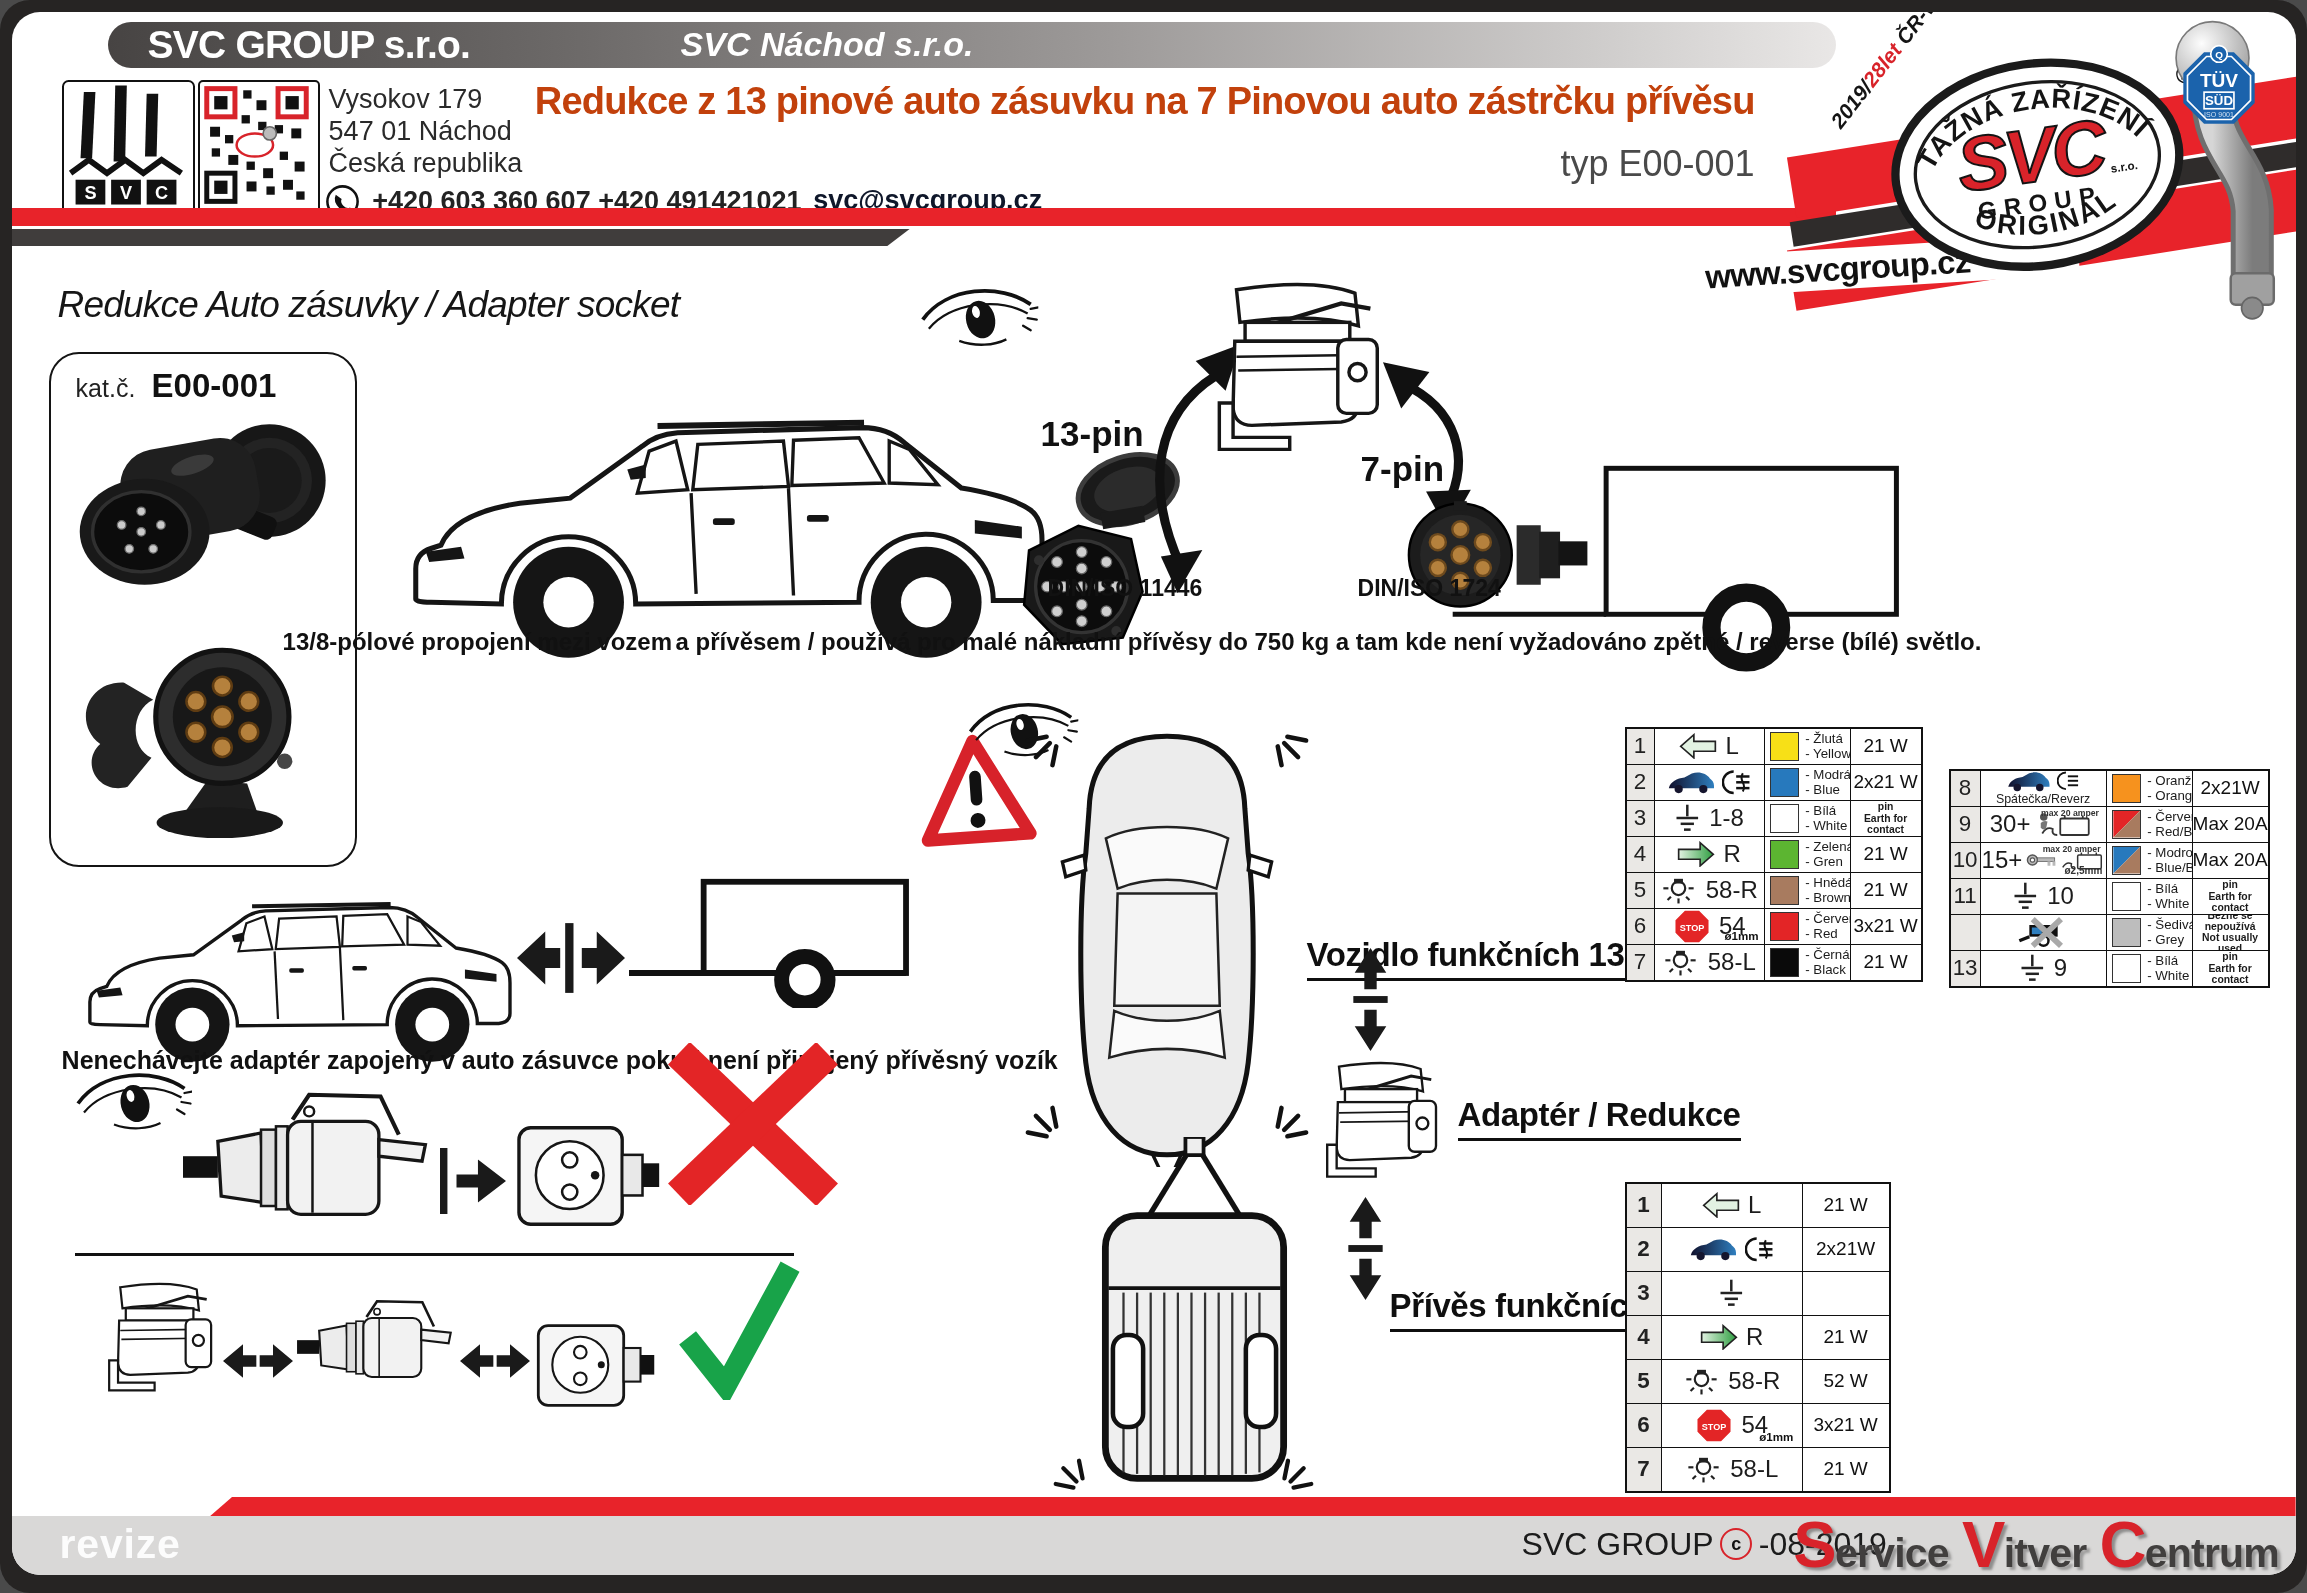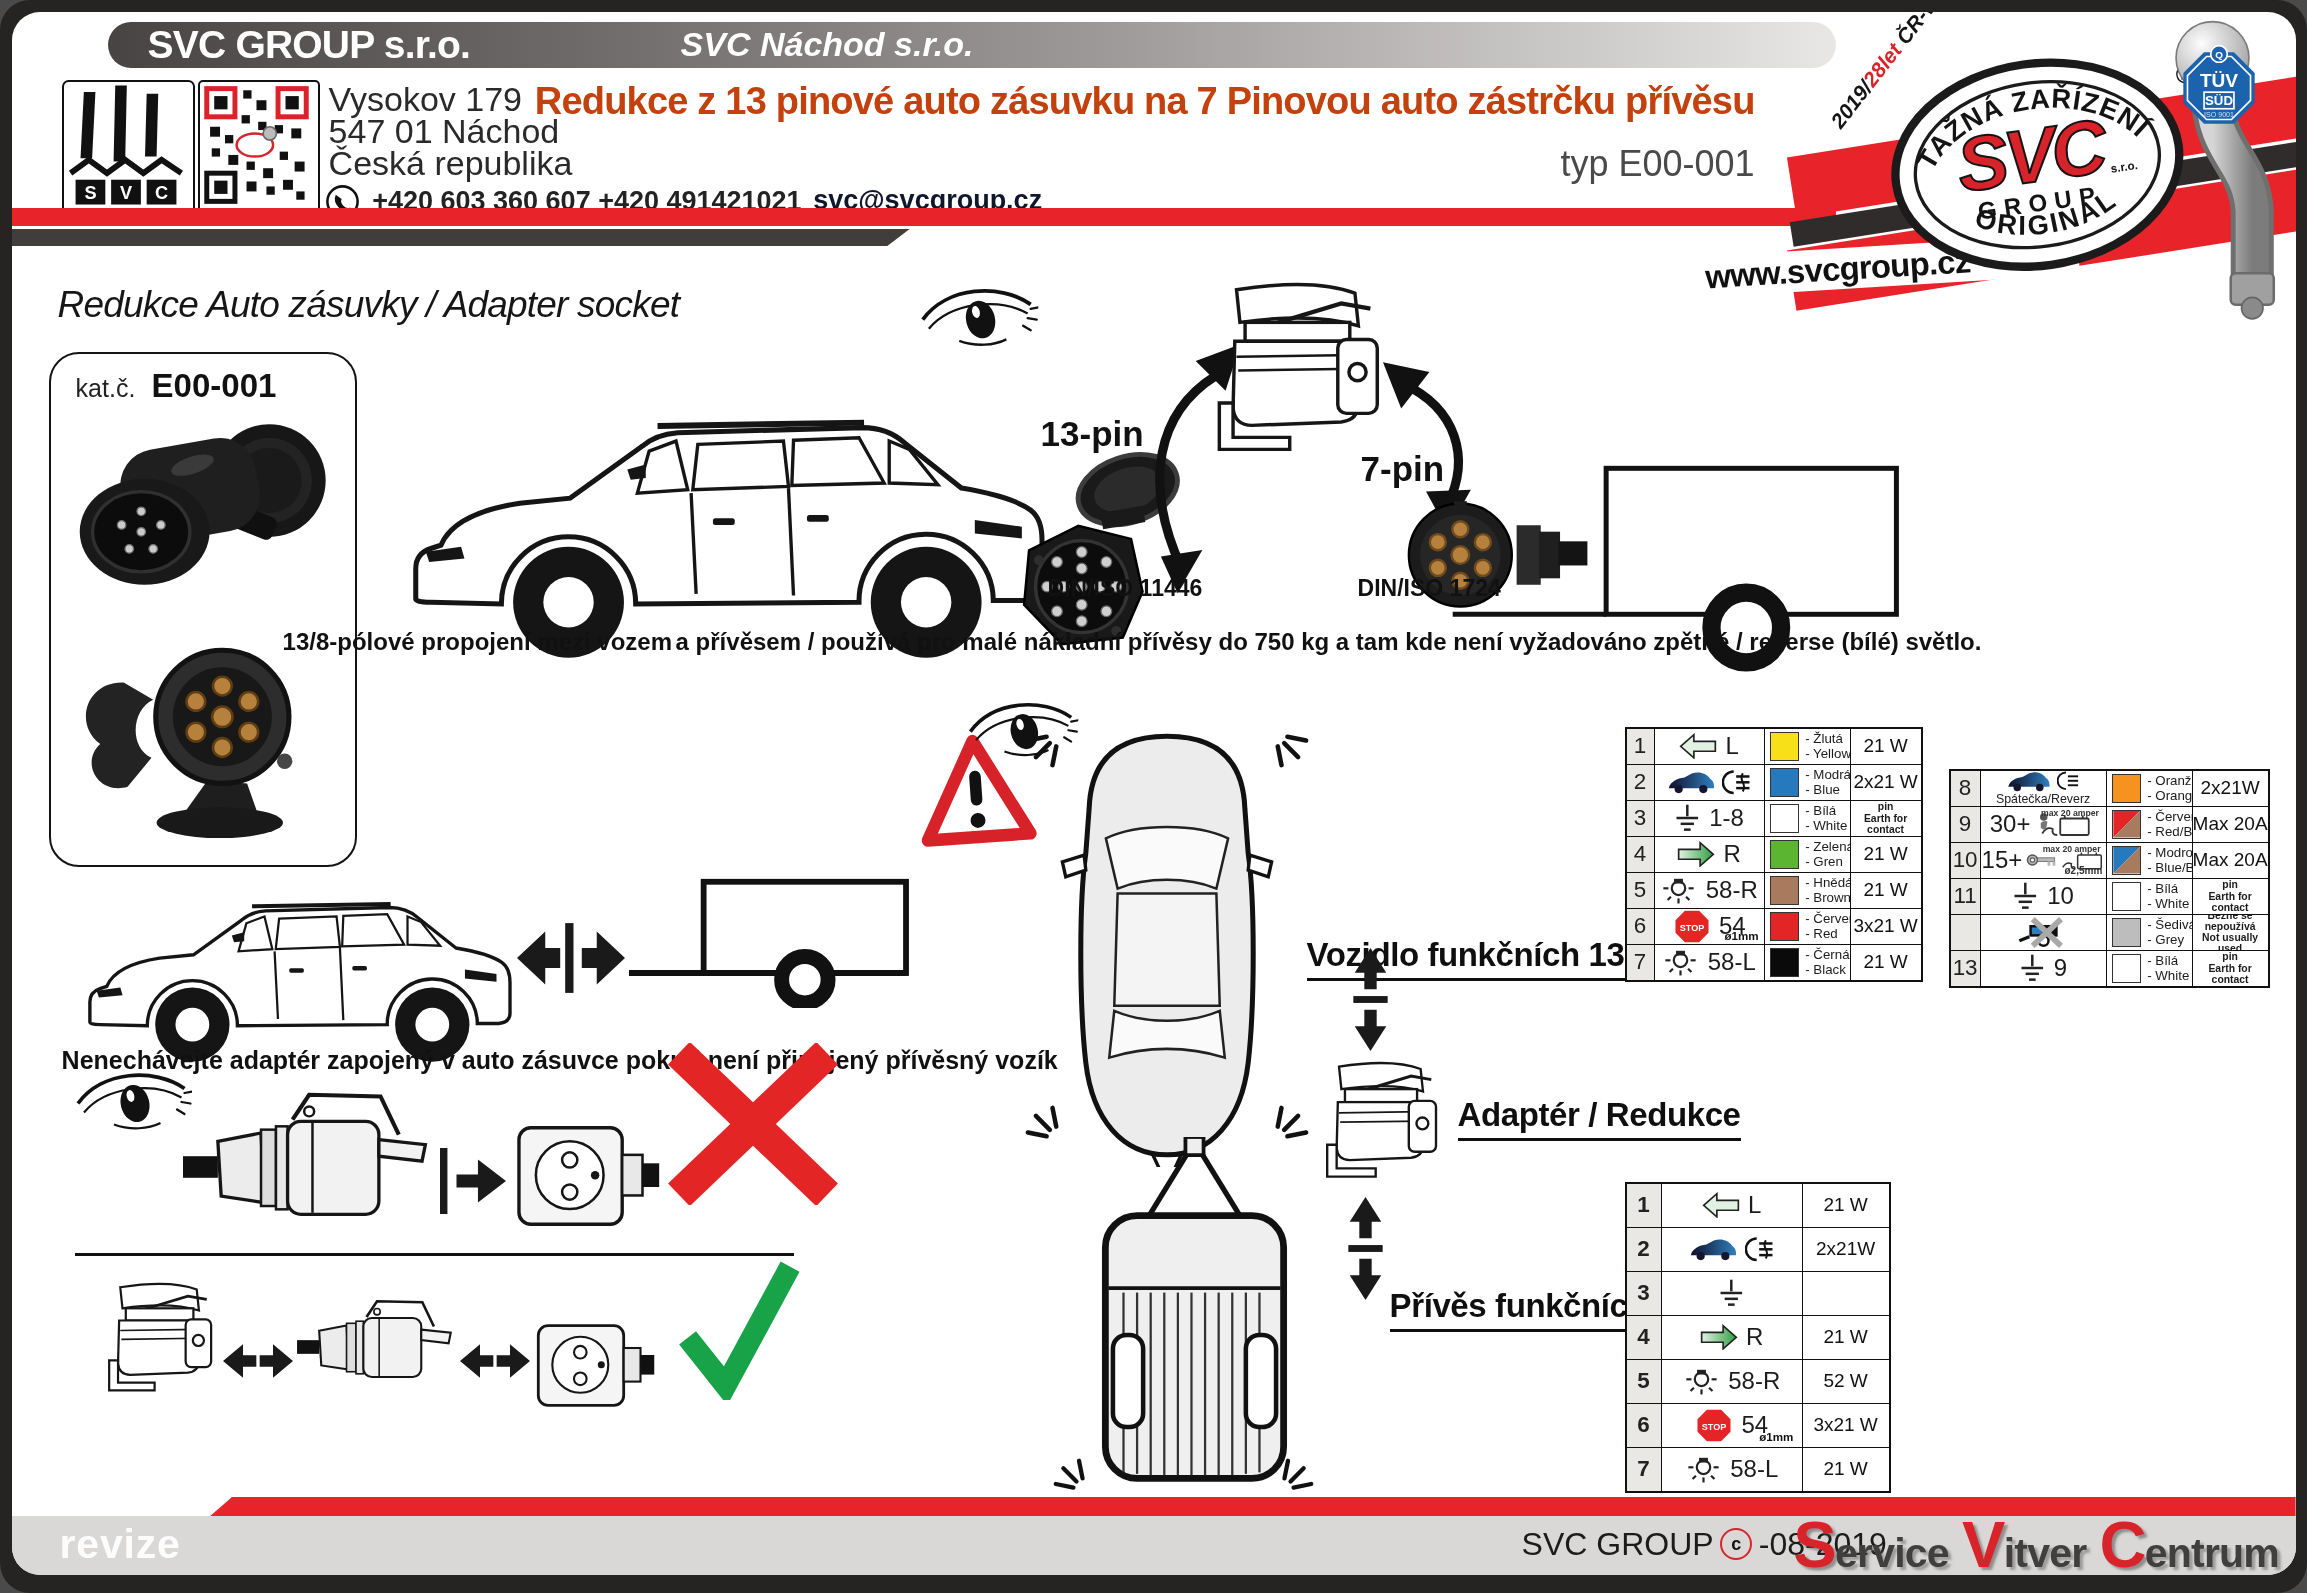--- a/index.html
+++ b/index.html
@@ -7,21 +7,21 @@
           font-family:"Liberation Sans",sans-serif;color:#1b1b1b;}
   .page{position:absolute;left:11.6px;top:11.6px;width:2284px;height:1563px;background:#fff;border-radius:28px;overflow:hidden;}
   .abs{position:absolute;}
   .b{font-weight:bold;}
   
   .hbar{left:96px;top:10px;width:1728px;height:46px;border-radius:25px;
         background:linear-gradient(90deg,#474443,#6e6b6a 28%,#9d9a99 58%,#cecccb 86%,#e9e7e6);
         display:flex;align-items:center;}
   .hbar .co{font-size:39px;font-weight:bold;color:#fff;margin-left:40px;letter-spacing:-0.8px;}
   .hbar .br{font-size:34px;font-weight:bold;font-style:italic;color:#fff;position:absolute;left:573px;}
-  .addr{font-size:34px;line-height:32px;color:#2a2a2a;}
+  .addr{font-size:27px;line-height:32px;color:#2a2a2a;}
   .phone-row{display:flex;align-items:center;gap:11.6px;font-size:27px;font-weight:bold;color:#232323;}
   .email{color:#0f172a;border-bottom:2.5px solid #1414c8;}
   .title{left:448px;top:68px;width:1295px;text-align:right;font-size:38px;font-weight:bold;color:#c2410c;letter-spacing:-0.8px;}
   .title2{left:448px;top:131px;width:1295px;text-align:right;font-size:36px;font-weight:normal;color:#4a4a4a;}
   .stripe-red{left:0;top:196px;width:1824px;height:18px;background:#e8232a;}
   .stripe-dark{left:0;top:217px;width:917px;height:17.4px;background:#403d3c;clip-path:polygon(0 0,98% 0,95.5% 100%,0 100%);}
   .diag{transform:rotate(-9deg);}
   .webband{left:1660px;top:234px;width:407px;height:41px;background:#fff;transform:rotate(-3.5deg);
            display:flex;align-items:center;}
   .webband span{font-size:33px;font-weight:bold;color:#111;margin-left:33px;letter-spacing:-0.8px;}

